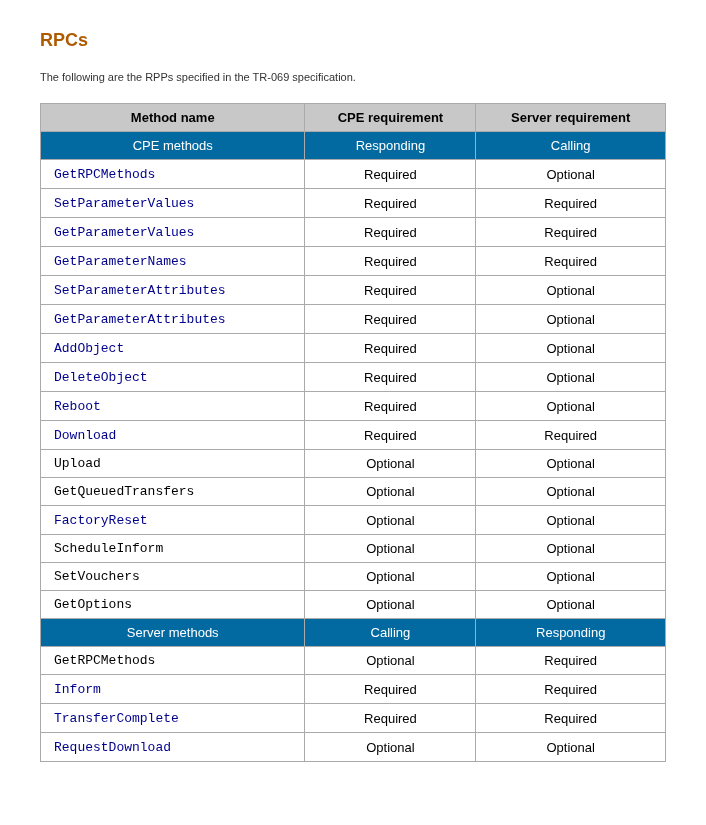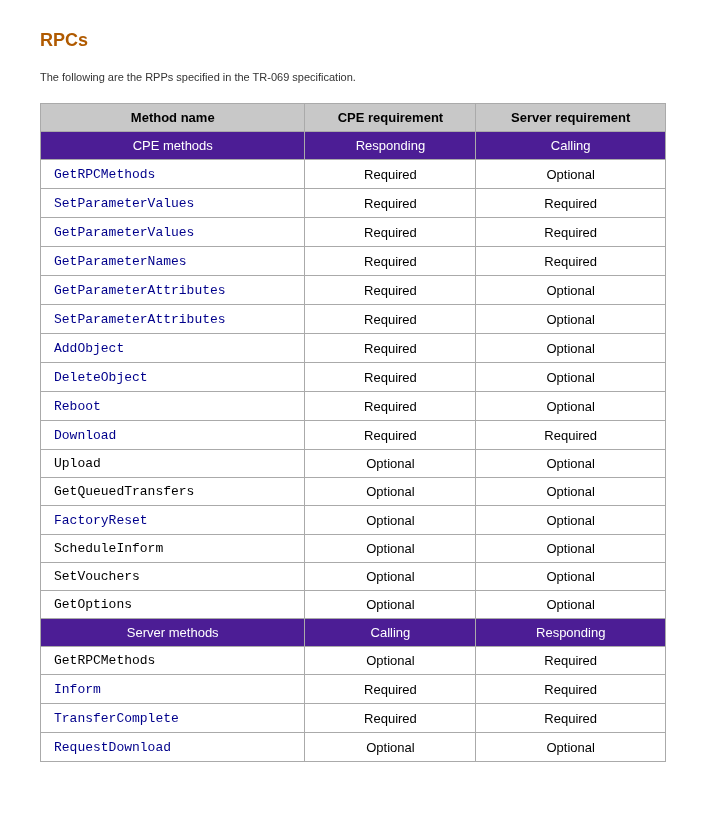--- a/index.html
+++ b/index.html
@@ -31,21 +31,21 @@
       padding: 6px 10px;
       text-align: center;
       font-size: 13px;
     }
     thead th {
       background-color: #c8c8c8;
       font-weight: bold;
       font-family: Arial, sans-serif;
     }
     .section-row td {
-      background-color: #4c1d95;
+      background-color: #0369a1;
       color: #fff;
       font-weight: normal;
       text-align: center;
     }
     .method-col {
       text-align: left;
       margin-left: 18px;
     }
     a {
       color: #00008b;
@@ -99,26 +99,26 @@
         <td class="method-col"><a href="#">GetParameterValues</a></td>
         <td>Required</td>
         <td>Required</td>
       </tr>
       <tr>
         <td class="method-col"><a href="#">GetParameterNames</a></td>
         <td>Required</td>
         <td>Required</td>
       </tr>
       <tr>
-        <td class="method-col"><a href="#">GetParameterAttributes</a></td>
+        <td class="method-col"><a href="#">SetParameterAttributes</a></td>
         <td>Required</td>
         <td>Optional</td>
       </tr>
       <tr>
-        <td class="method-col"><a href="#">SetParameterAttributes</a></td>
+        <td class="method-col"><a href="#">GetParameterAttributes</a></td>
         <td>Required</td>
         <td>Optional</td>
       </tr>
       <tr>
         <td class="method-col"><a href="#">AddObject</a></td>
         <td>Required</td>
         <td>Optional</td>
       </tr>
       <tr>
         <td class="method-col"><a href="#">DeleteObject</a></td>

